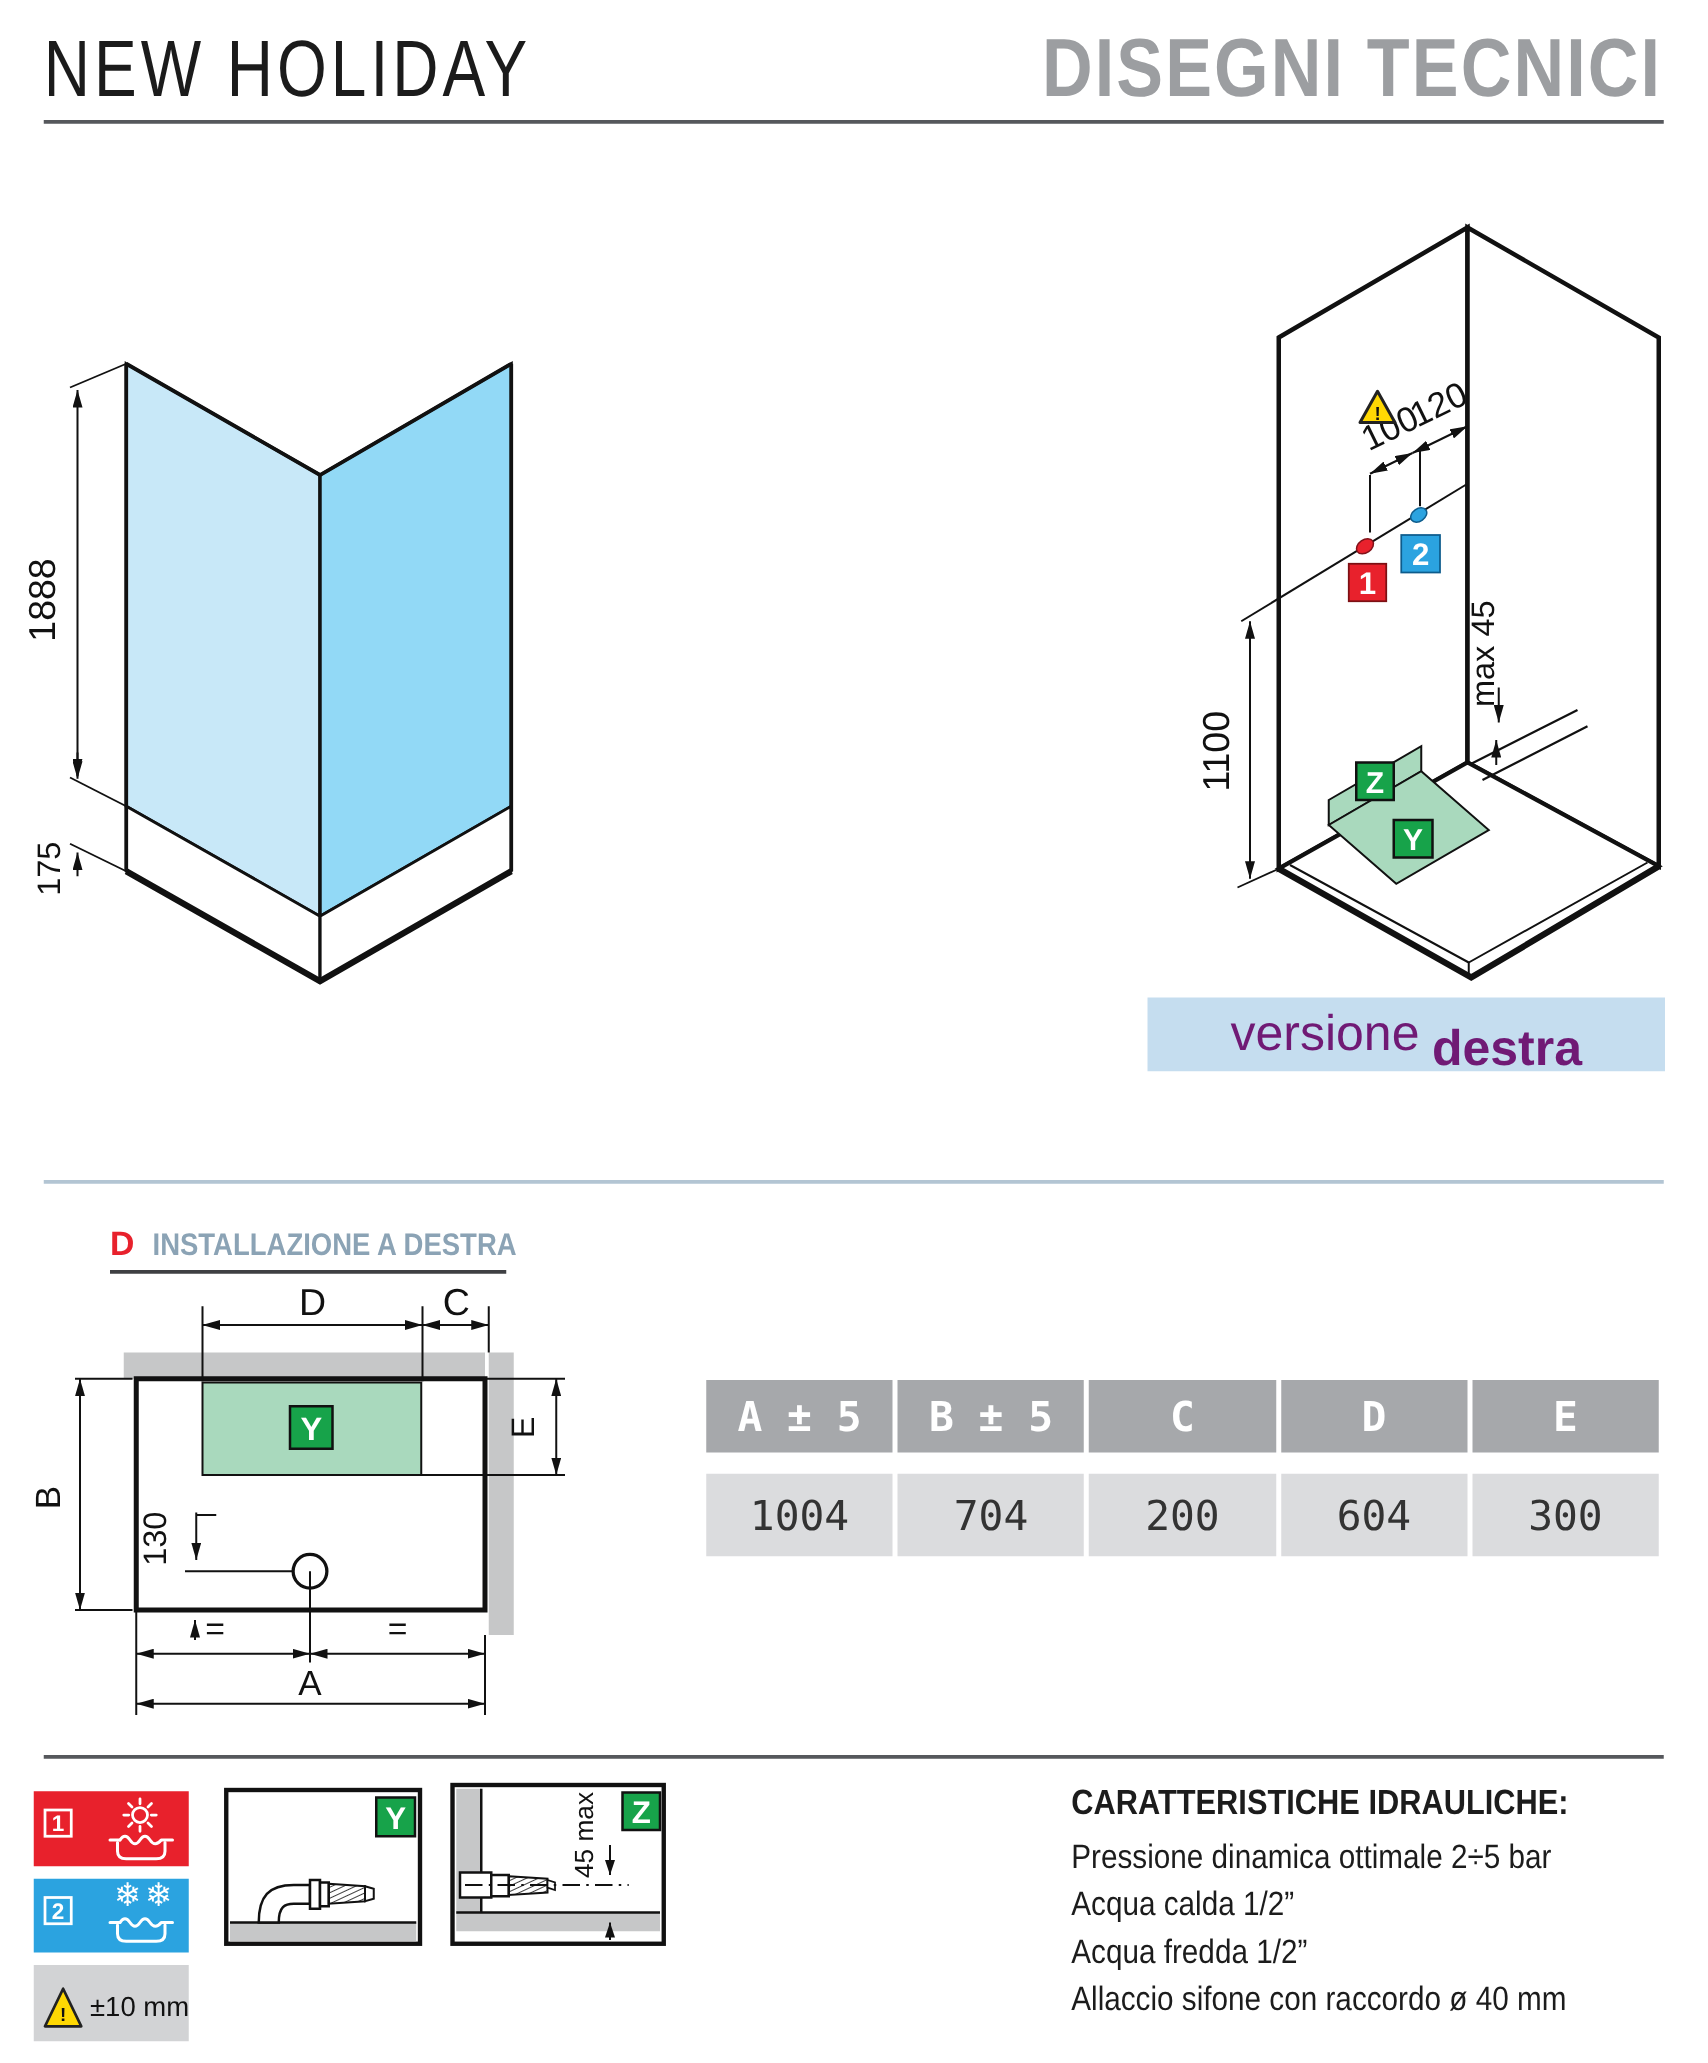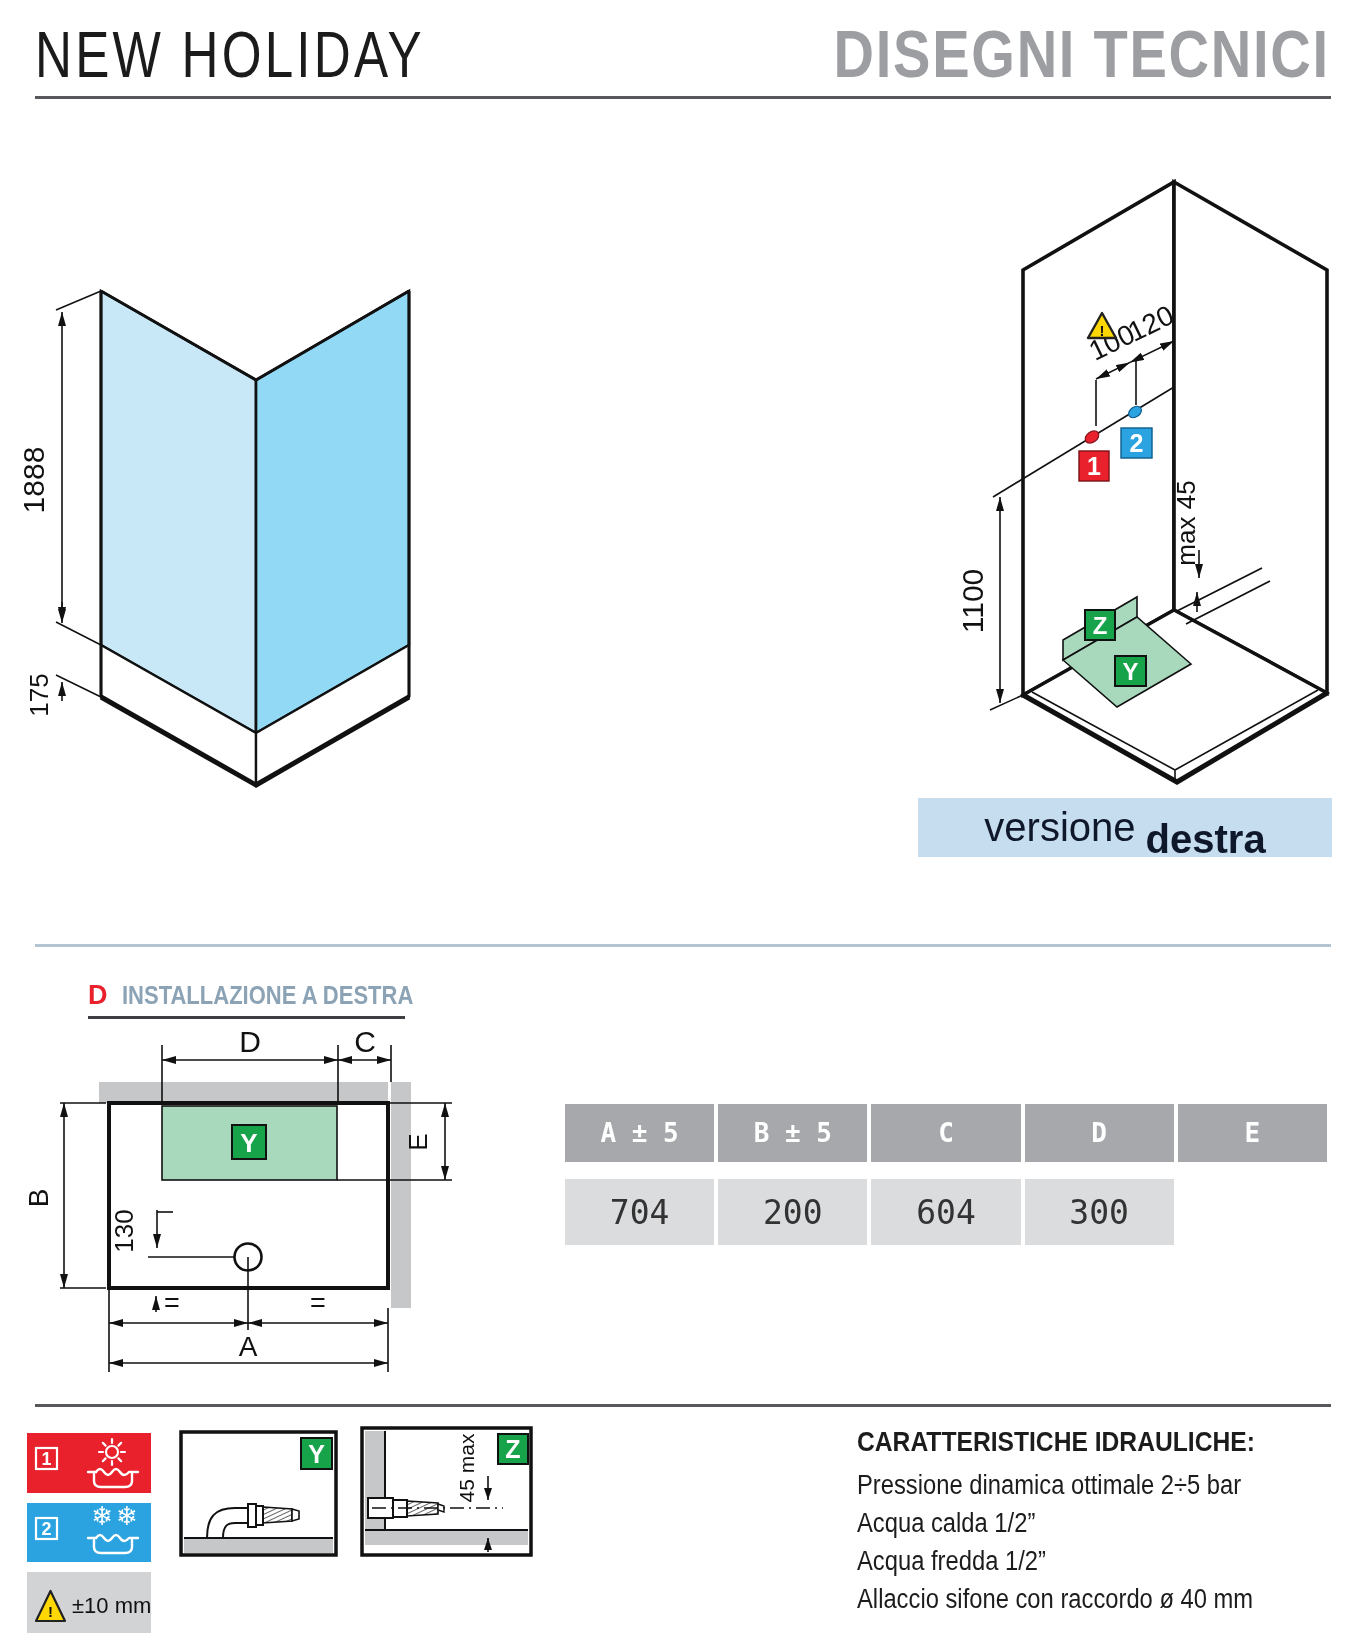--- a/index.html
+++ b/index.html
@@ -10,35 +10,35 @@
   
   .hdr-title{left:35px;top:18px;font-size:64px;font-weight:400;color:#1b1b1b;
              letter-spacing:4px;transform:scaleX(.8);transform-origin:left top;white-space:nowrap;}
   .hdr-sub{right:36px;top:16px;font-size:66px;font-weight:700;color:#9c9ea1;
            letter-spacing:2px;transform:scaleX(.85);transform-origin:right top;white-space:nowrap;}
   .rule{height:2.5px;background:#56585c;}
   .rule-light{height:2.5px;background:#b3c5d3;}
 
   
   .banner{left:918px;top:798px;width:414px;height:59px;background:#c5ddef;
-          display:flex;align-items:center;justify-content:center;font-size:40px;color:#0f172a;}
+          display:flex;align-items:center;justify-content:center;font-size:40px;color:#701a75;}
   .banner b{margin-left:10px;margin-top:24px;}
 
   
   .plan-title{left:88px;top:980px;display:flex;align-items:baseline;white-space:nowrap;}
   .plan-title .key{color:#e8212c;font-weight:700;font-size:27px;margin-right:14px;}
   .plan-title .txt{color:#8ba3b5;font-weight:700;font-size:25px;letter-spacing:0;
                    transform:scaleX(.88);transform-origin:left bottom;}
 
   
   .dim-table{left:565px;top:1104px;width:762px;}
   .trow{display:flex;gap:4px;}
   .tcell{width:149.2px;display:flex;align-items:center;justify-content:center;
          font-family:"DejaVu Sans Mono",monospace;}
-  .thead .tcell{height:58px;background:#a6a8ab;color:#fff;font-size:26px;font-weight:700;text-align:center;}
+  .thead .tcell{height:58px;background:#a6a8ab;color:#fff;font-size:33px;font-weight:700;text-align:center;}
   .tbody{margin-top:17px;}
   .tbody .tcell{height:66px;background:#dbdcde;color:#333;font-size:33px;font-weight:400;}
 
   
   .hydr{left:857px;top:1426px;width:500px;transform:scaleX(.88);transform-origin:left top;
         color:#1c1c1c;white-space:nowrap;}
   .hydr .t{font-size:28px;font-weight:700;margin-bottom:8px;}
   .hydr .l{font-size:27px;font-weight:400;line-height:38px;}
 
   svg text{font-family:"Liberation Sans",sans-serif;}
@@ -206,20 +206,21 @@
 
   <div class="abs dim-table">
     <div class="trow thead">
       <div class="tcell">A ± 5</div>
       <div class="tcell">B ± 5</div>
       <div class="tcell">C</div>
       <div class="tcell">D</div>
       <div class="tcell">E</div>
     </div>
     <div class="trow tbody">
+      <div class="tcell">1004</div>
       <div class="tcell">704</div>
       <div class="tcell">200</div>
       <div class="tcell">604</div>
       <div class="tcell">300</div>
     </div>
   </div>
 
   <div class="abs rule" style="left:35px;right:35px;top:1404px;"></div>
 
   <svg class="abs" style="left:20px;top:1420px;" width="515" height="220" viewBox="0 0 515 220">

